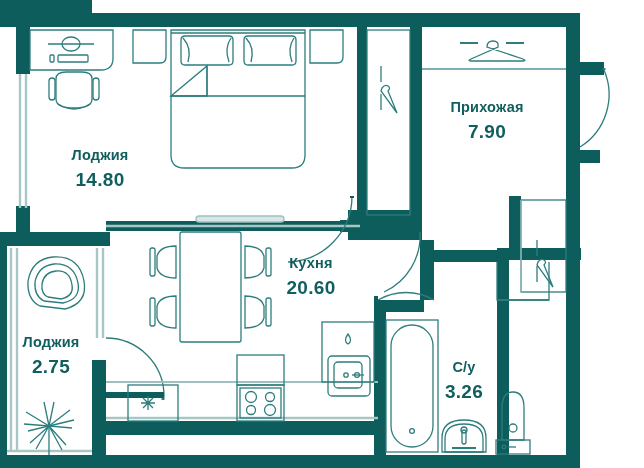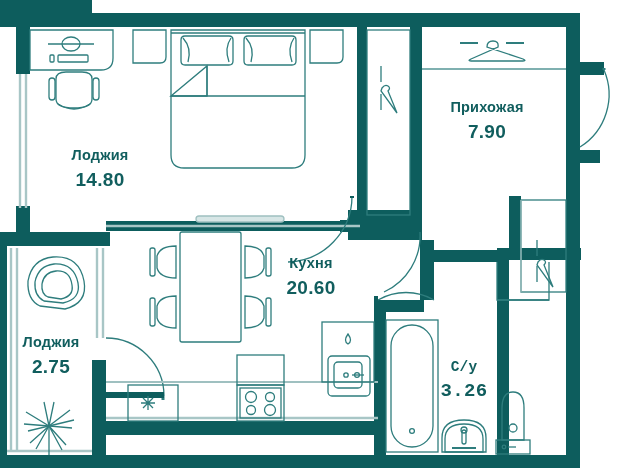--- a/index.html
+++ b/index.html
@@ -298,18 +298,18 @@
   <div class="room-label" style="left:311px; top:256px; transform:translate(-50%,0);">
     <span class="rl-name">Кухня</span>
     <span class="rl-area">20.60</span>
   </div>
 
   <div class="room-label" style="left:51px; top:335px; transform:translate(-50%,0);">
     <span class="rl-name">Лоджия</span>
     <span class="rl-area">2.75</span>
   </div>
 
-  <div class="room-label" style="left:464px; top:360px; transform:translate(-50%,0);font-family:Liberation Mono, monospace;">
+  <div class="room-label" style="left:464px; top:360px; transform:translate(-50%,0);">
     <span class="rl-name">С/у</span>
     <span class="rl-area">3.26</span>
   </div>
 
 </div>
 
 </body></html>

